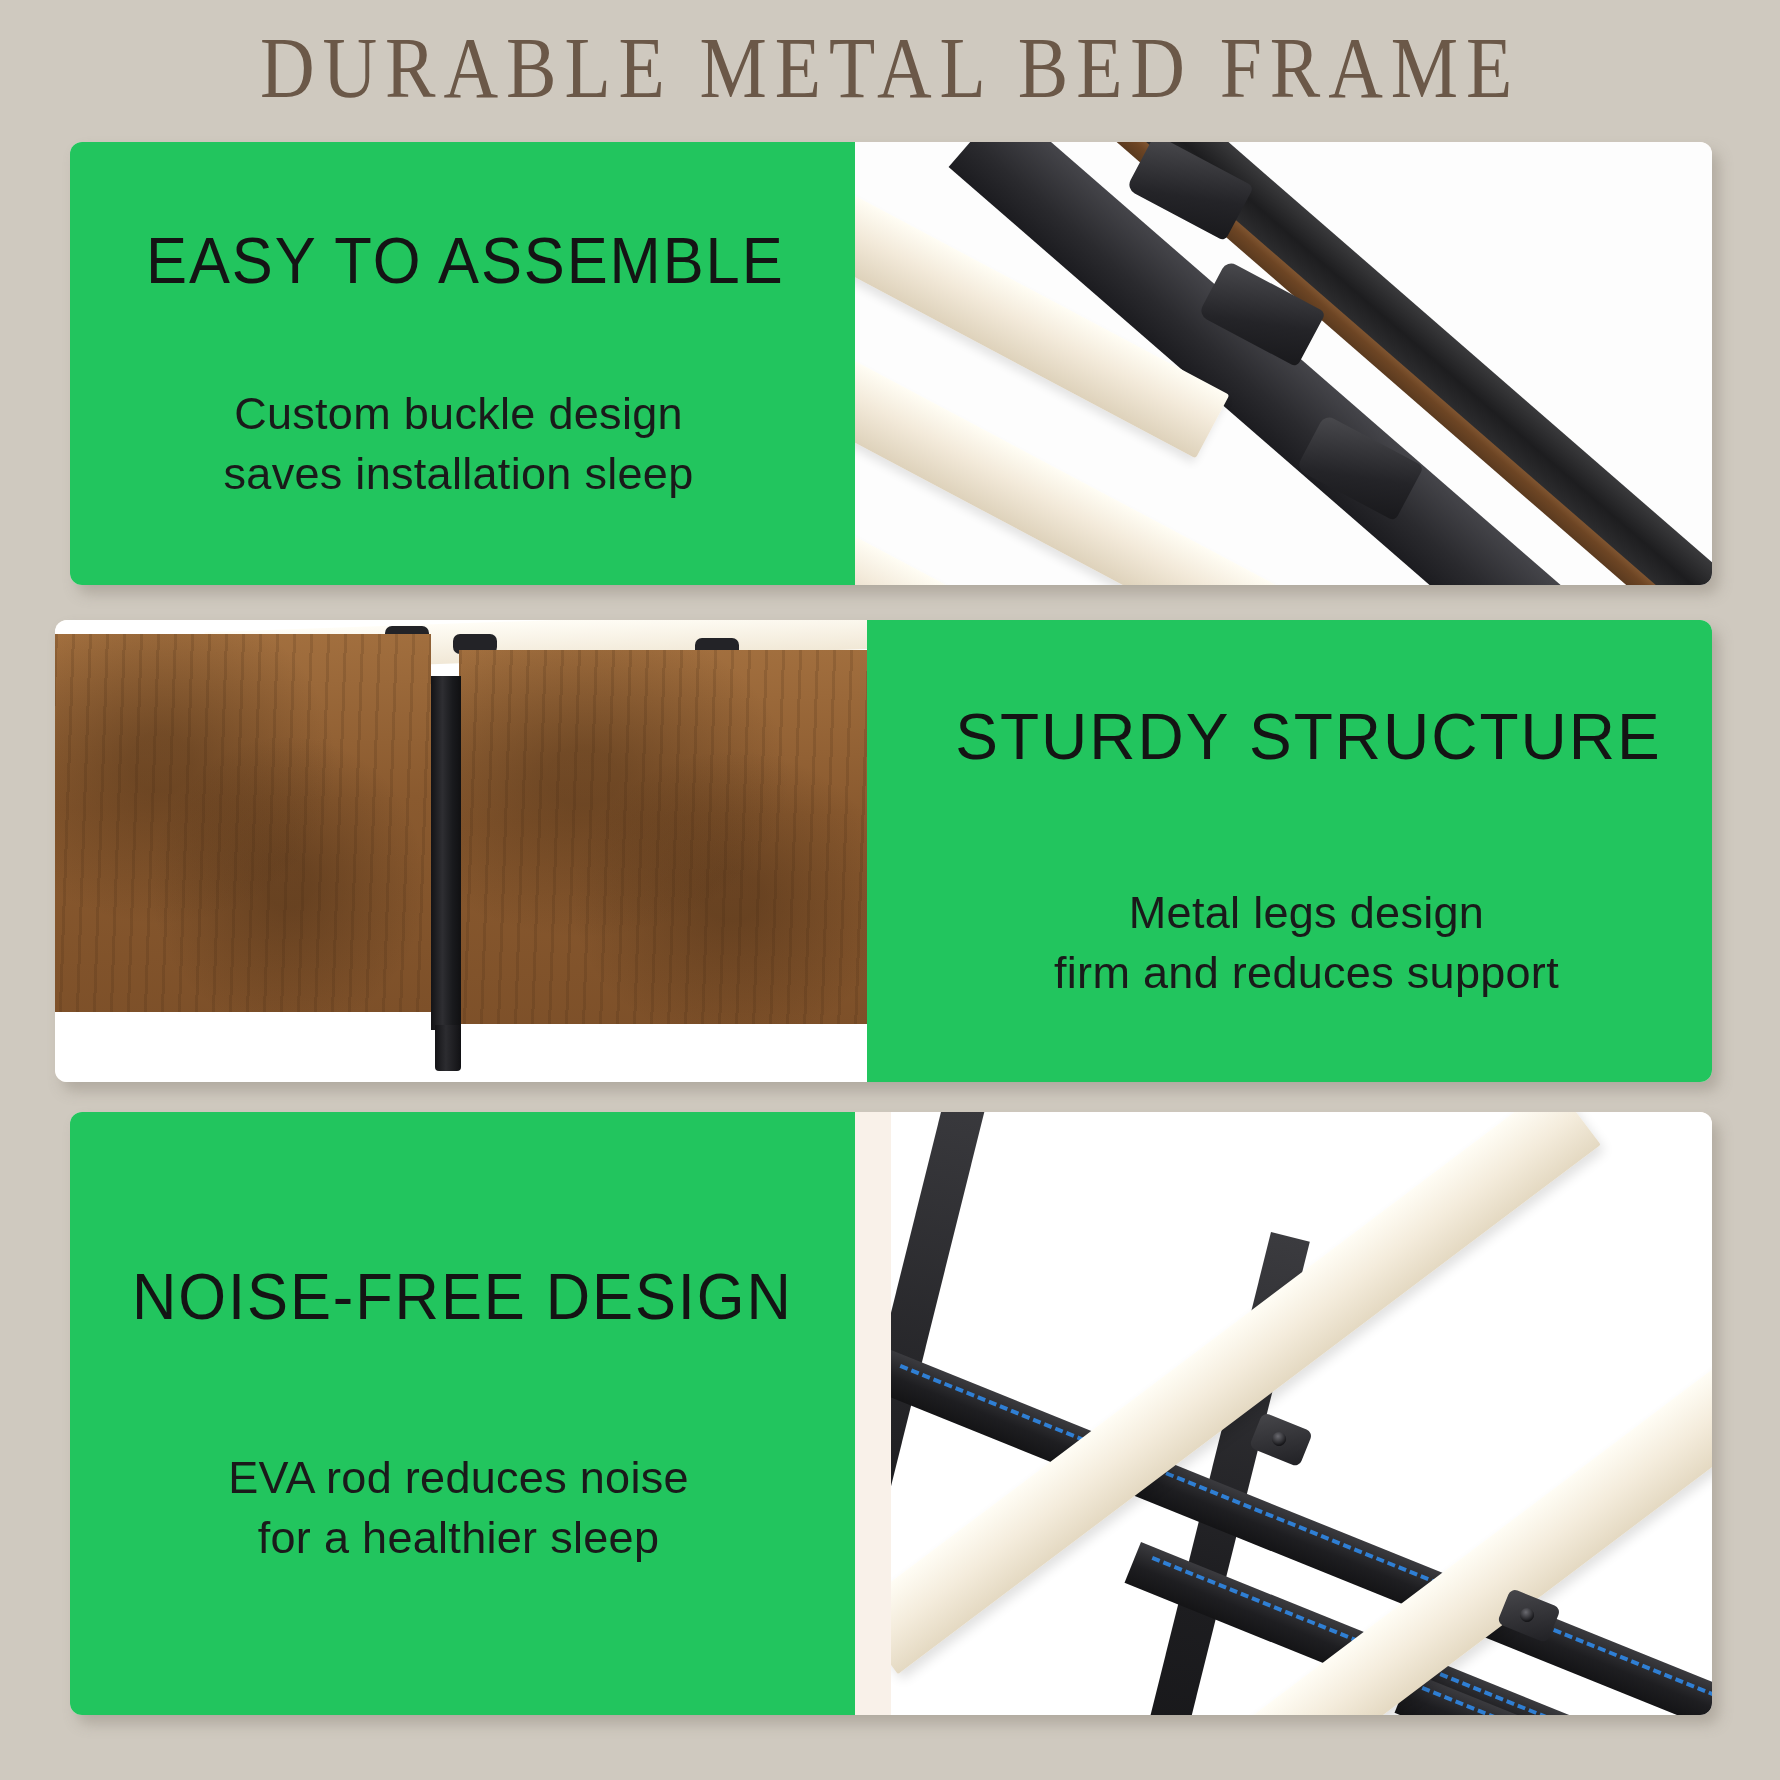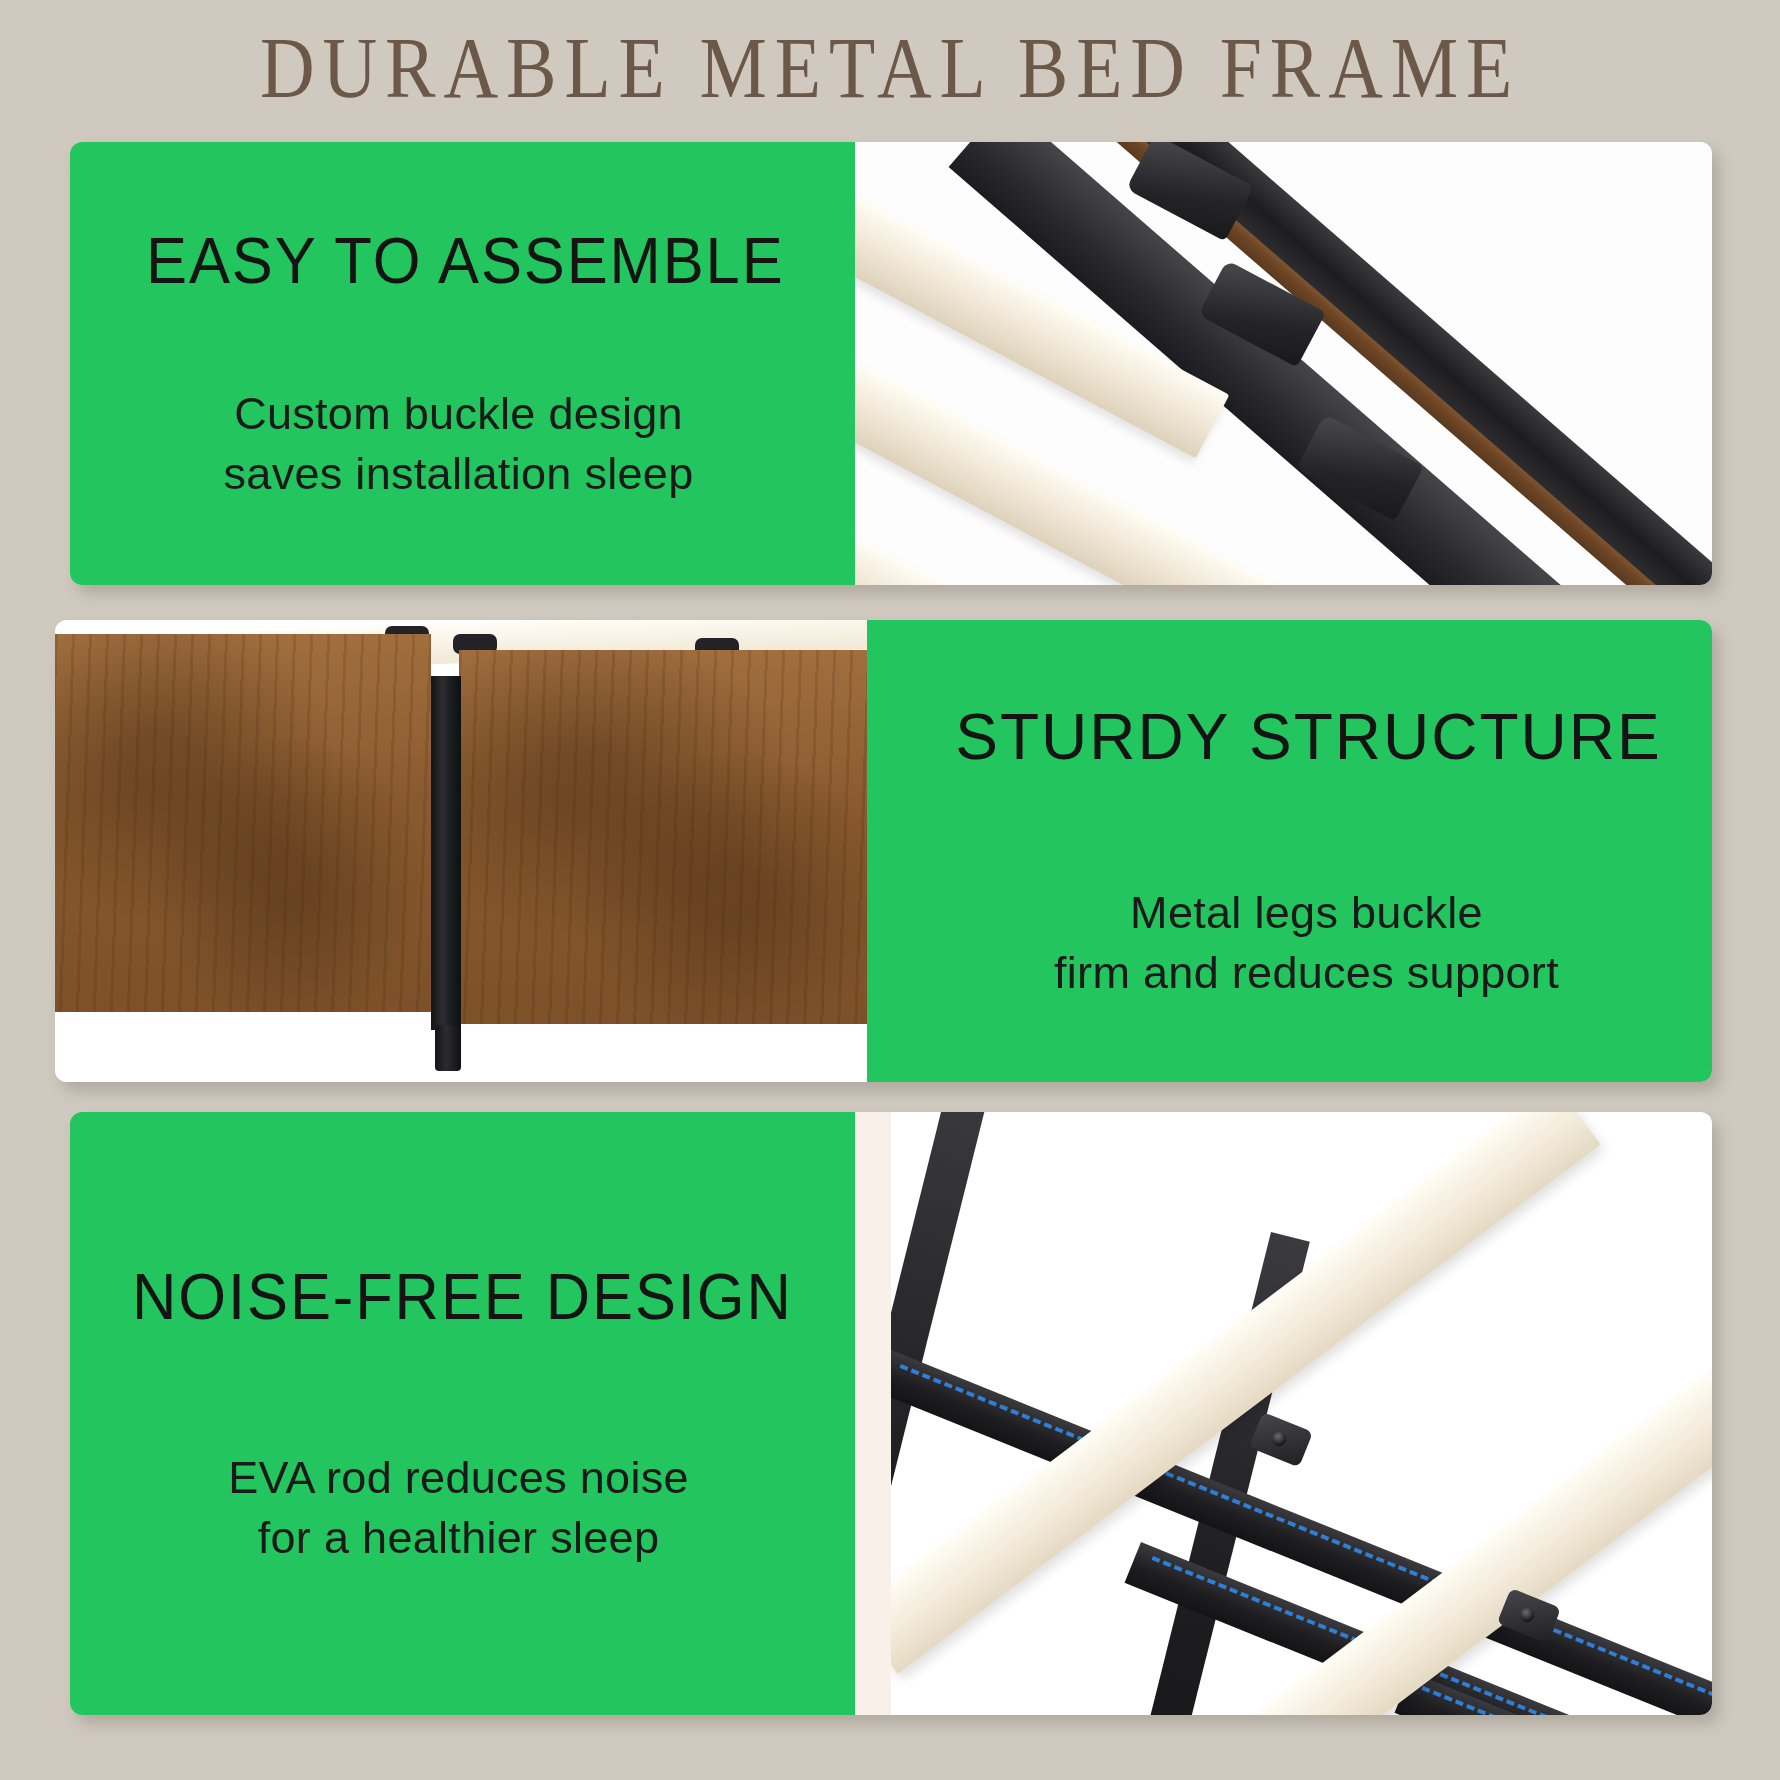--- a/index.html
+++ b/index.html
@@ -270,21 +270,21 @@
     <div class="clip" style="left:640px; top:18px;"></div>
     <div class="wood-left"></div>
     <div class="wood-right"></div>
     <div class="post"></div>
     <div class="leg"></div>
   </div>
   <div class="text-pane">
     <div class="feature-title">STURDY STRUCTURE</div>
     <div class="divider"></div>
     <div class="feature-body">
-      <div>Metal legs buckle</div>
+      <div>Metal legs design</div>
       <div>firm and reduces support</div>
     </div>
   </div>
 </div>
 
 <div class="card" id="card-3">
   <div class="text-pane">
     <div class="feature-title">NOISE-FREE DESIGN</div>
     <div class="divider"></div>
     <div class="feature-body">

